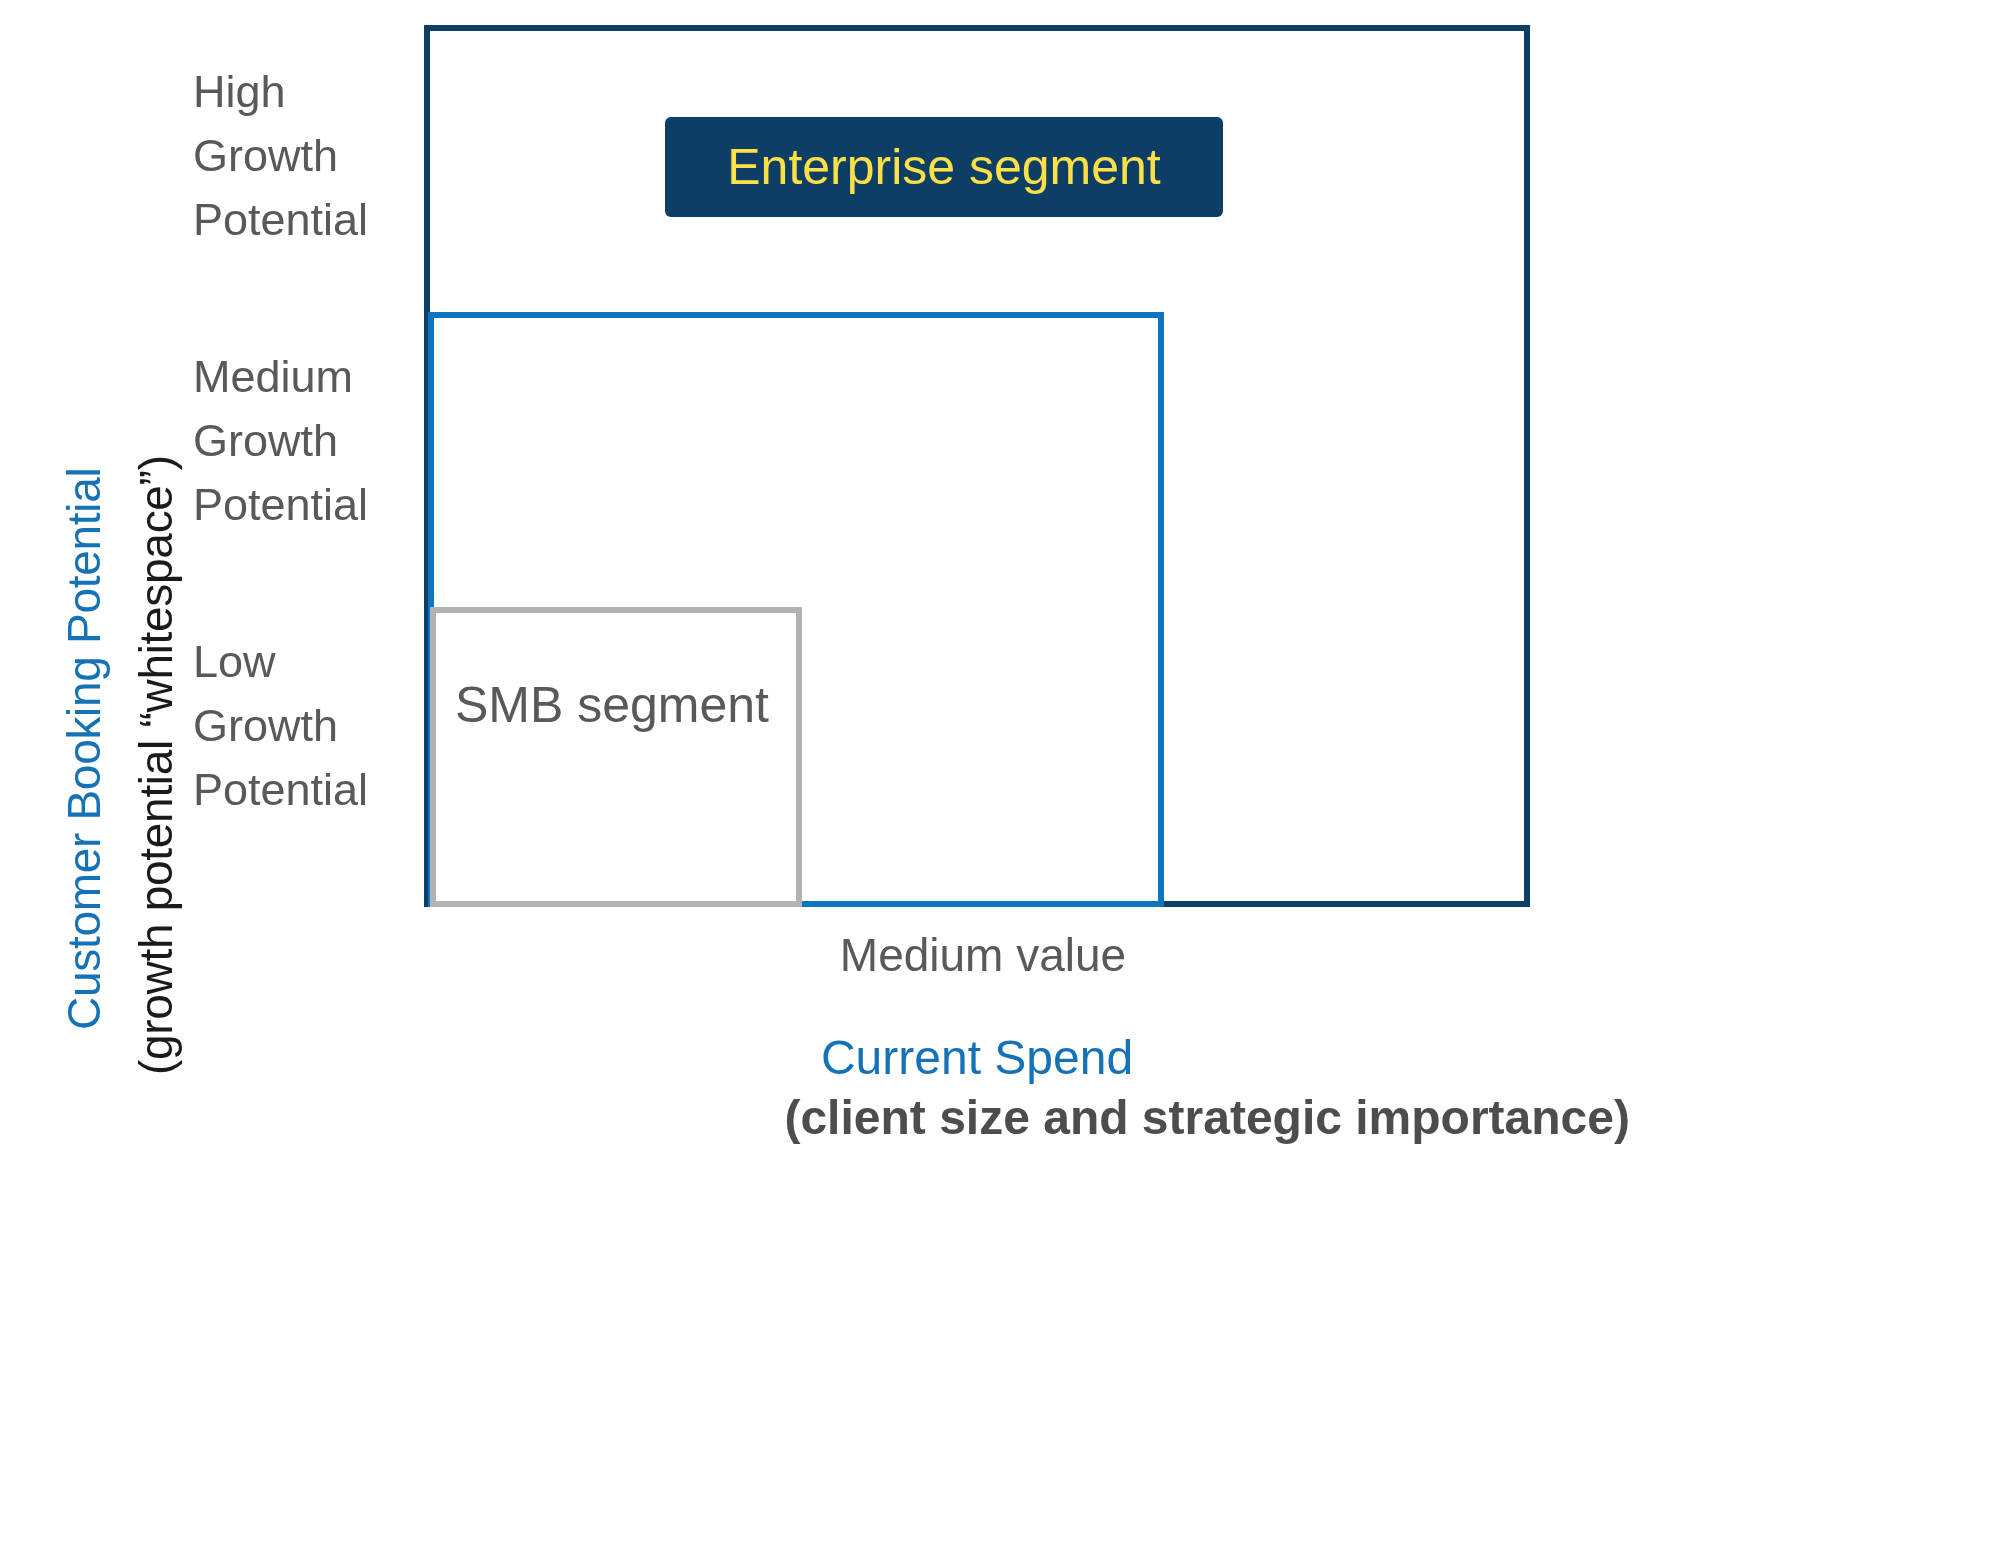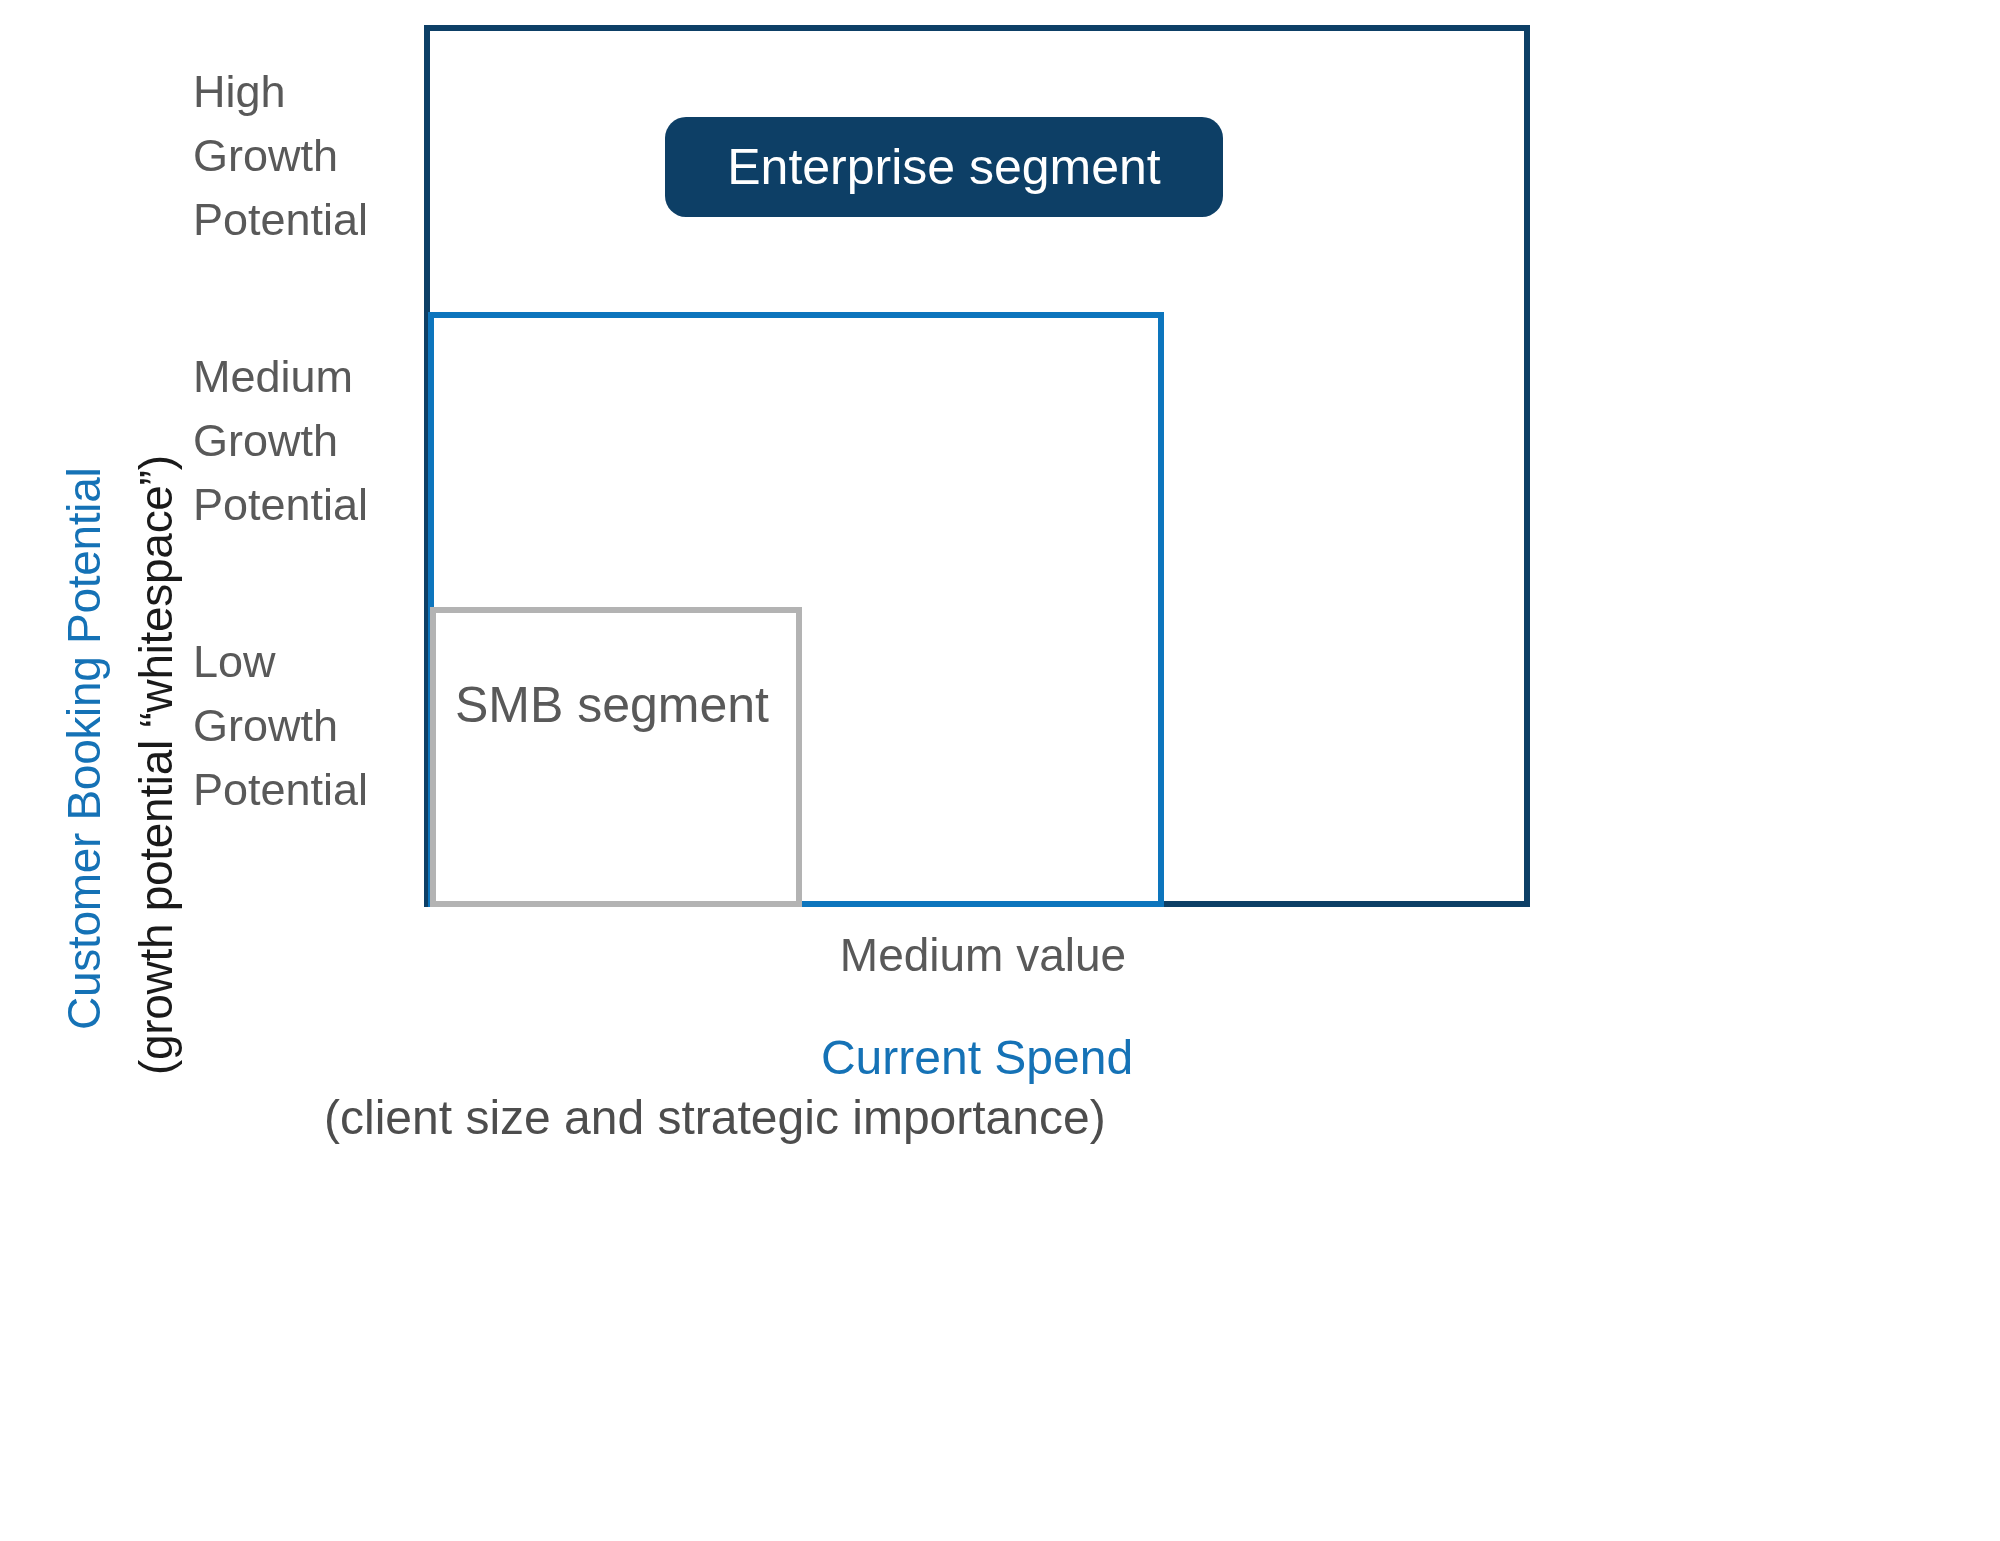--- a/index.html
+++ b/index.html
@@ -90,23 +90,23 @@
     height: 300px;
     border: 6px solid #b3b3b3;
   }
 
   
   .badge {
     position: absolute;
     display: flex;
     align-items: center;
     justify-content: center;
-    color: #ffffff;
+    color: #fde047;
     font-size: 50px;
-    border-radius: 21px;
+    border-radius: 6px;
     padding: 0 34px;
     white-space: nowrap;
   }
   #badge-enterprise {
     left: 665px;
     top: 117px;
     width: 558px;
     height: 100px;
     background: #0d3f66;
   }
@@ -149,24 +149,25 @@
     text-align: center;
     font-size: 48px;
     color: #1572b6;
     white-space: nowrap;
   }
   #xaxis-title-secondary {
     position: absolute;
     left: 324px;
     top: 1090px;
     width: 1306px;
-    text-align: left;
+    text-align: right;
     font-size: 48px;
     color: #4d4d4d;
     white-space: nowrap;
+    font-weight: bold;
   }
 </style>
 </head>
 <body>
 
 <div id="canvas">
 
   <div class="yaxis-title-wrap">
     <div class="yaxis-title primary">Customer Booking Potential</div>
     <div class="yaxis-title secondary">(growth potential “whitespace”)</div>

